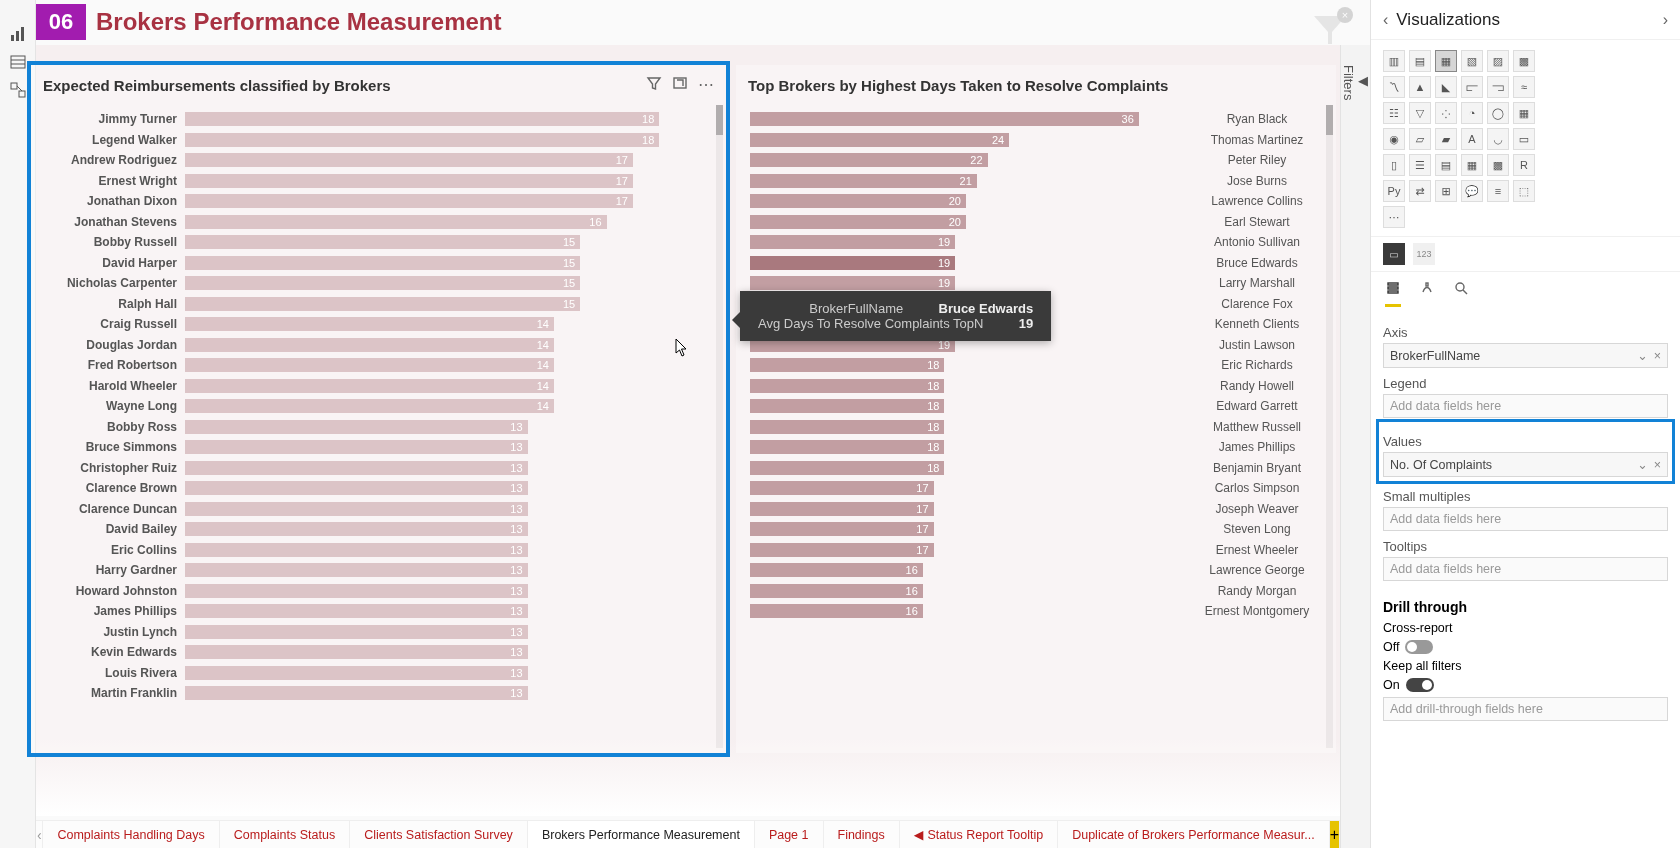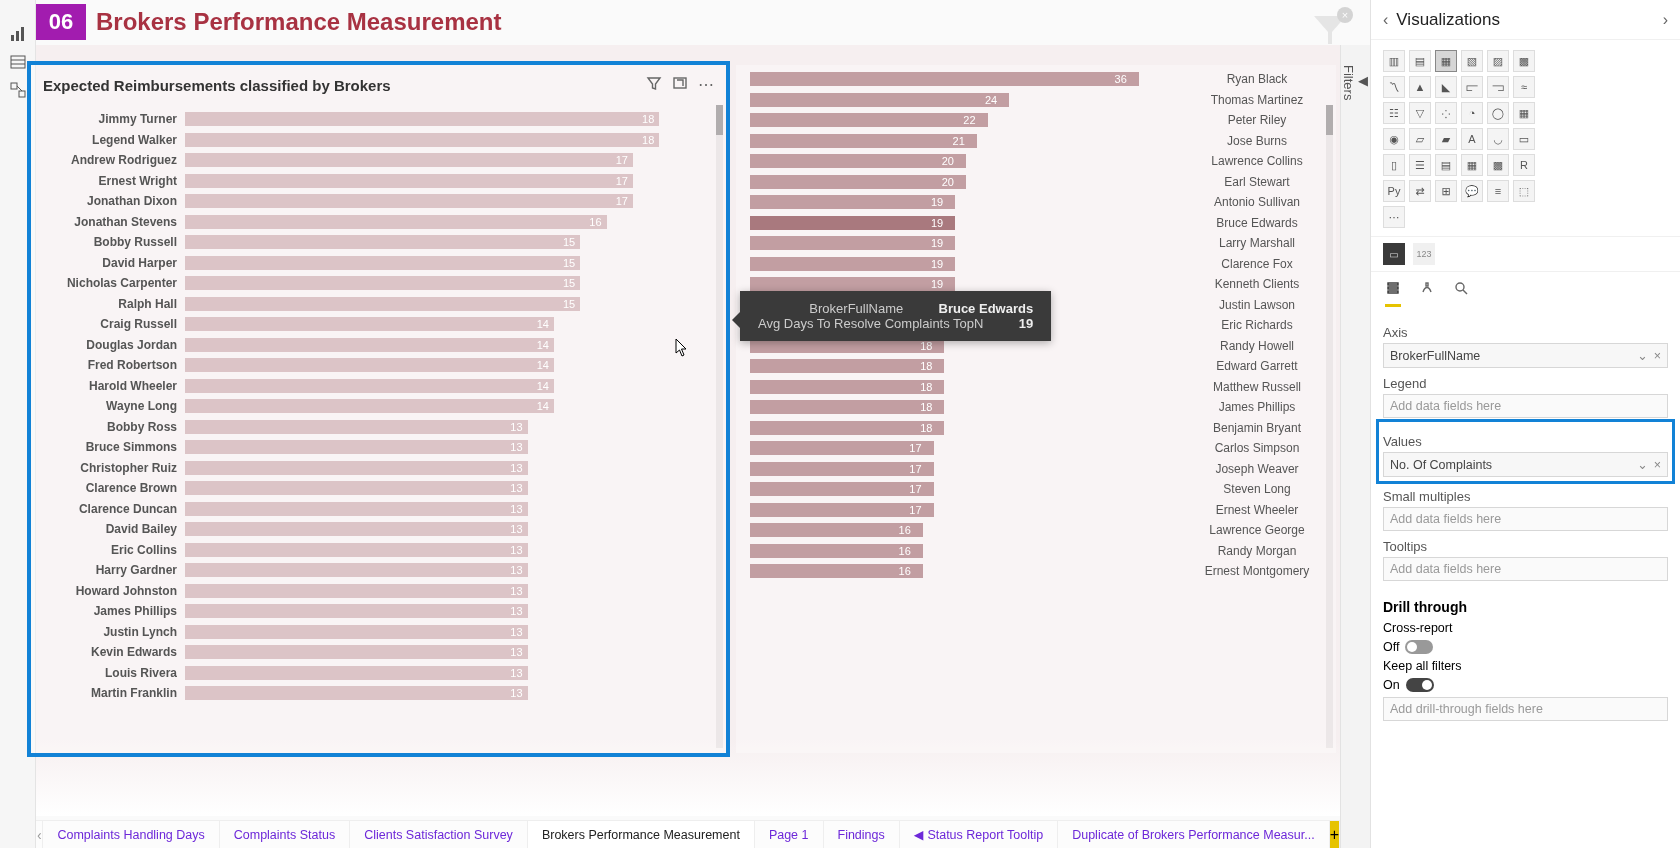--- a/index.html
+++ b/index.html
@@ -31,21 +31,21 @@
 .bar-row { height: 20.5px; display: flex; align-items: center; font-size: 12px; color: #555; }
 .bar-row .name { width: 140px; text-align: right; padding-right: 8px; white-space: nowrap; font-size: 12px; font-weight: bold; }
 .bar-row .bar-wrap { flex: 1; position: relative; height: 14px; }
 .bar-row .bar { height: 100%; background: #dcc4c7; position: relative; }
 .bar-row .bar .val { position: absolute; right: 5px; top: 0; line-height: 14px; font-size: 11px; color: #fff; }
 
 .chart2 .bar-row .name-right { width: 140px; padding-left: 10px; white-space: nowrap; font-size: 12px; text-align: center; }
 .chart2 .bar-row .bar-wrap2 { flex: 1; position: relative; height: 14px; }
 .chart2 .bar-row .bar2 { height: 100%; background: #c29ea2; position: relative; }
 .chart2 .bar-row .bar2.hl { background: #a9797e; }
-.chart2 .bar-row .bar2 .val { position: absolute; right: 12px; top: 0; line-height: 14px; font-size: 11px; color: #fff; }
+.chart2 .bar-row .bar2 .val { position: absolute; right: 5px; top: 0; line-height: 14px; font-size: 11px; color: #fff; }
 
 .v-scroll { position: absolute; right: 3px; top: 40px; bottom: 5px; width: 7px; background: rgba(0,0,0,0.05); }
 .v-scroll .thumb { width: 100%; height: 30px; background: rgba(0,0,0,0.25); position: absolute; top: 0; }
 
 
 .tooltip-box { position: absolute; background: #3a3a3a; color: #eee; font-size: 13px; padding: 10px 18px; z-index: 50; box-shadow: 0 2px 8px rgba(0,0,0,0.3); }
 .tooltip-box .tip-row { display: flex; gap: 14px; justify-content: flex-end; }
 .tooltip-box .tip-label { color: #ccc; }
 .tooltip-box .tip-val { font-weight: 600; }
 .tooltip-arrow { position: absolute; left: -8px; top: 50%; width: 0; height: 0; border-top: 8px solid transparent; border-bottom: 8px solid transparent; border-right: 8px solid #3a3a3a; margin-top: -4px; }
@@ -87,21 +87,21 @@
 .drill .toggle-row { display: flex; align-items: center; font-size: 12.5px; margin: 5px 0; }
 .drill .toggle-row .tlabel { flex: 1; }
 .drill .toggle-row .tval { margin-right: 6px; }
 .drill .toggle { width: 28px; height: 14px; background: #999; border-radius: 8px; position: relative; }
 .drill .toggle .knob { width: 10px; height: 10px; background: #fff; border-radius: 50%; position: absolute; top: 2px; left: 2px; }
 .drill .toggle.on { background: #444; }
 .drill .toggle.on .knob { left: 16px; }
 
 
 .page-tabs { position: absolute; left: 36px; right: 340px; bottom: 0; height: 28px; background: #fcfcfc; border-top: 1px solid #eee; display: flex; align-items: stretch; font-size: 12.5px; }
-.page-tabs .pt { padding: 5px 14px; border-right: 1px solid #eee; color: #6d28d9; white-space: nowrap; display: flex; align-items: center; }
+.page-tabs .pt { padding: 5px 14px; border-right: 1px solid #eee; color: #b91c1c; white-space: nowrap; display: flex; align-items: center; }
 .page-tabs .pt.active { background: #fff; color: #222; }
 .page-tabs .pt.add { color: #999; font-size: 14px; width: 28px; text-align: center; padding: 5px 0; justify-content: center; }
 .page-tabs .pt.addpg { background: #e6c300; color: #000; width: 28px; justify-content: center; padding:5px 0; font-size:16px; }
 
 .tiny-svg { width: 16px; height: 16px; fill: none; stroke: currentColor; stroke-width: 1.4; }
 </style>
 </head>
 <body>
 
 <div class="left-rail">
@@ -383,20 +383,23 @@
             </div>
           </div>
         </div>
       </div>
     <div class="v-scroll">
         <div class="thumb"></div>
       </div>
   </div>
 
   <div class="visual chart2" style="left:700px; top:20px; width:600px; height:688px;">
+    <div class="v-header">
+      <div class="v-title">Top Brokers by Highest Days Taken to Resolve Complaints</div>
+    </div>
     <div class="chart-body" id="chart-right">
         <div class="bar-row">
           <div class="bar-wrap2">
             <div class="bar2" style="width:90%">
               <span class="val">36</span>
             </div>
           </div>
           <div class="name-right">Ryan Black</div>
         </div>
         <div class="bar-row">

